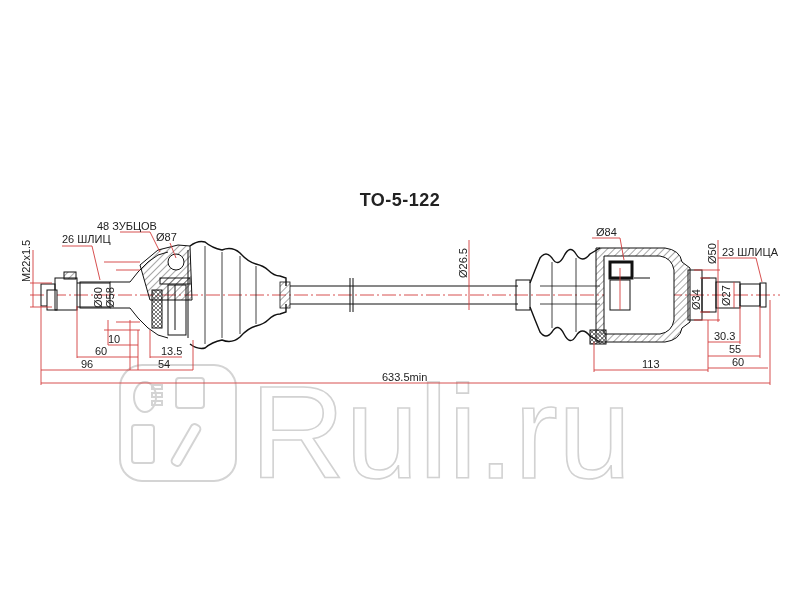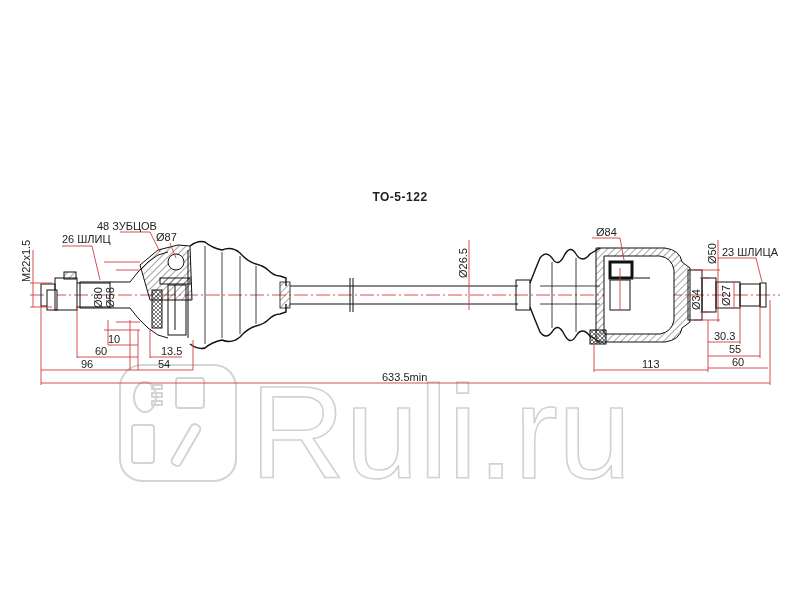--- a/index.html
+++ b/index.html
@@ -1,18 +1,18 @@
 <!DOCTYPE html>
 <html><head>
   <meta charset="utf-8">
   <style>
     html, body { margin: 0; padding: 0; background: #ffffff; }
     body { width: 800px; height: 600px; position: relative; overflow: hidden; font-family: "Liberation Sans", sans-serif; }
     #canvas { position: absolute; left: 0; top: 0; width: 800px; height: 600px; }
-    .title { position: absolute; left: 0; top: 190px; width: 800px; text-align: center; font-family: "Liberation Sans", sans-serif; font-weight: bold; font-size: 12px; color: #222; letter-spacing: 0.5px; }
+    .title { position: absolute; left: 0; top: 190px; width: 800px; text-align: center; font-family: "Liberation Sans", sans-serif; font-weight: bold; font-size: 18px; color: #222; letter-spacing: 0.5px; }
     svg text { font-family: "Liberation Sans", sans-serif; }
     .dim { font-size: 11px; fill: #222; }
     .lbl { font-size: 11px; fill: #222; }
     .wm { fill: none; stroke: #d4d4d4; stroke-width: 2; }
     .wmt { font-size: 132px; fill: none; stroke: #d2d2d2; stroke-width: 1.6; font-family: "Liberation Sans", sans-serif; }
   </style>
 </head>
 <body>
 
 <div id="canvas">

